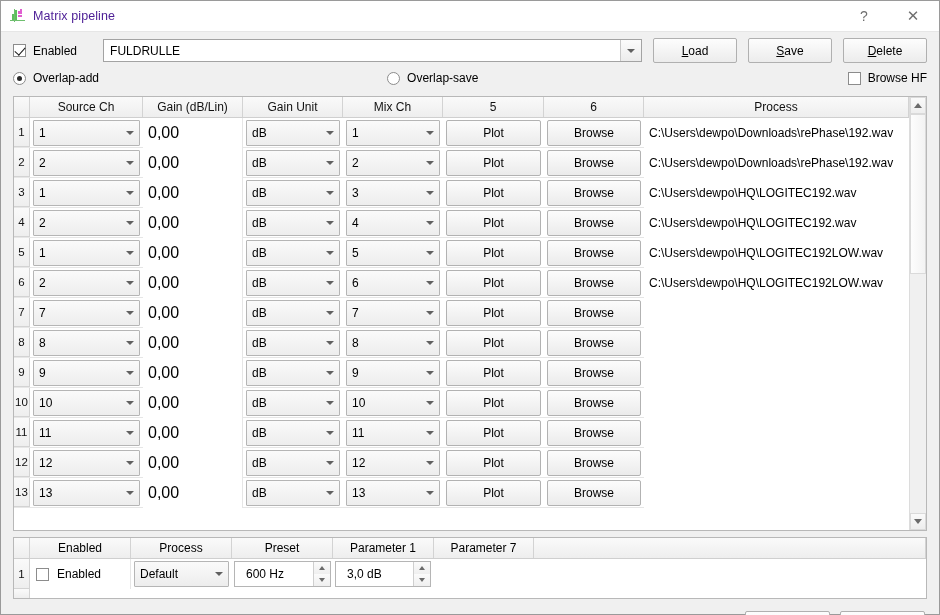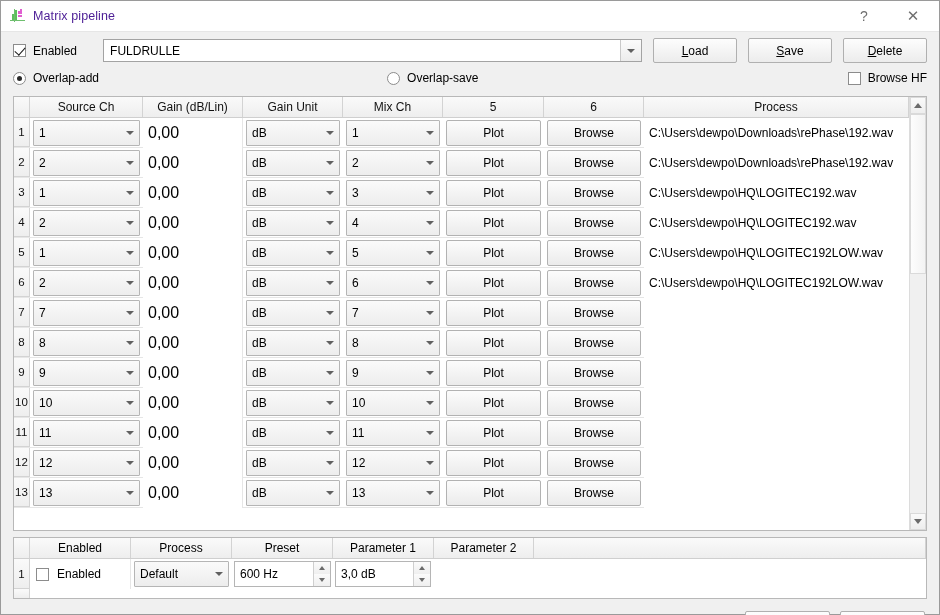--- a/index.html
+++ b/index.html
@@ -264,21 +264,21 @@
   .brow { display:flex; height:30px; }
   .bcell { display:flex; align-items:center; height:30px; overflow:hidden; }
   .encell { display:flex; align-items:center; padding-left:6px; border-right:1px solid #e6e6e6; height:30px; width:100%; }
   .encell .t { margin-left:8px; font-size:12px; }
   .prcell { display:flex; align-items:center; padding-left:4px; height:30px; width:100%; font-size:12px; border-right:1px solid #e6e6e6; white-space:nowrap; overflow:hidden; }
   .spin {
     width:100%; height:26px; margin:0 2px;
     border:1px solid #b5b5b5; background:#fff;
     display:flex; align-items:center;
   }
-  .spin .v { flex:1 1 auto; padding-left:5px; font-size:12px; }
+  .spin .v { flex:1 1 auto; padding-left:5px; font-size:12px;margin-left:6px; }
   .spin .btns { width:17px; flex:0 0 17px; height:24px; display:flex; flex-direction:column; border-left:1px solid #cfcfcf; }
   .spin .sb { flex:1 1 50%; display:flex; align-items:center; justify-content:center; background:linear-gradient(#fbfbfb,#efefef); }
   .sp-up { width:0;height:0;border-left:3.5px solid transparent;border-right:3.5px solid transparent;border-bottom:4px solid #6b6b6b; }
   .sp-dn { width:0;height:0;border-left:3.5px solid transparent;border-right:3.5px solid transparent;border-top:4px solid #6b6b6b; }
   .brow-empty { height:30px; background:#fff; display:flex; }
   .brow-empty .rnb { width:16px; flex:0 0 16px; background:linear-gradient(#fafafa,#eeeeee); border-right:1px solid #d3d3d3; }
 
   
   .footer {
     flex:1 1 auto;
@@ -885,21 +885,21 @@
     </div>
   </div>
 
   <div class="btmwrap">
     <div class="bhdr">
       <div class="hc b-rn"></div>
       <div class="hc b-en">Enabled</div>
       <div class="hc b-pr">Process</div>
       <div class="hc b-ps">Preset</div>
       <div class="hc b-p1">Parameter 1</div>
-      <div class="hc b-p2">Parameter 2</div>
+      <div class="hc b-p2">Parameter 7</div>
       <div class="hc b-fill"></div>
     </div>
     <div class="brow">
       <div class="rn b-rn">1</div>
       <div class="bcell b-en">
         <div class="encell">
           <div class="chk"></div>
           <div class="t">Enabled</div>
         </div>
       </div>

